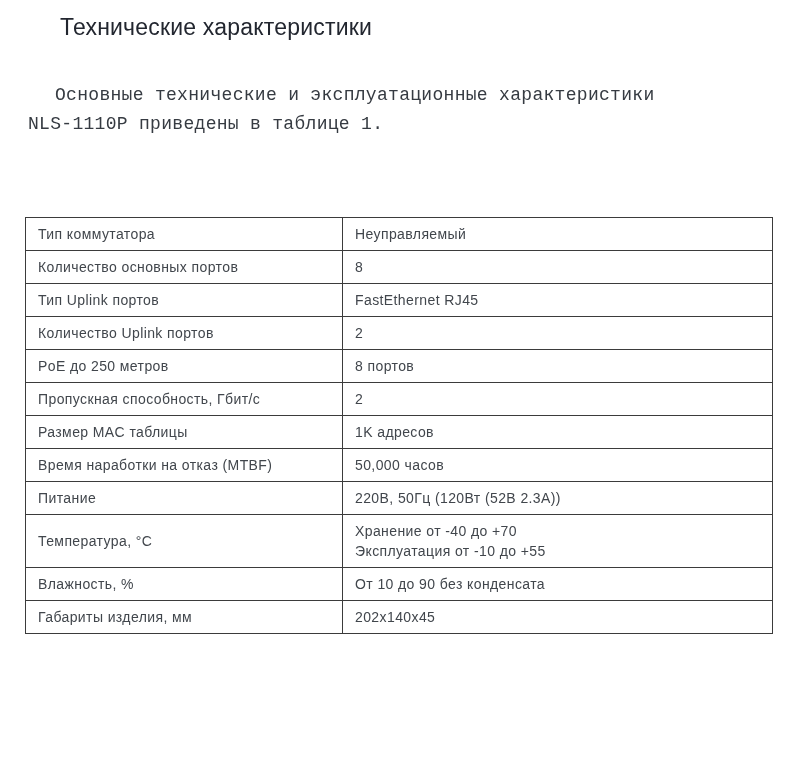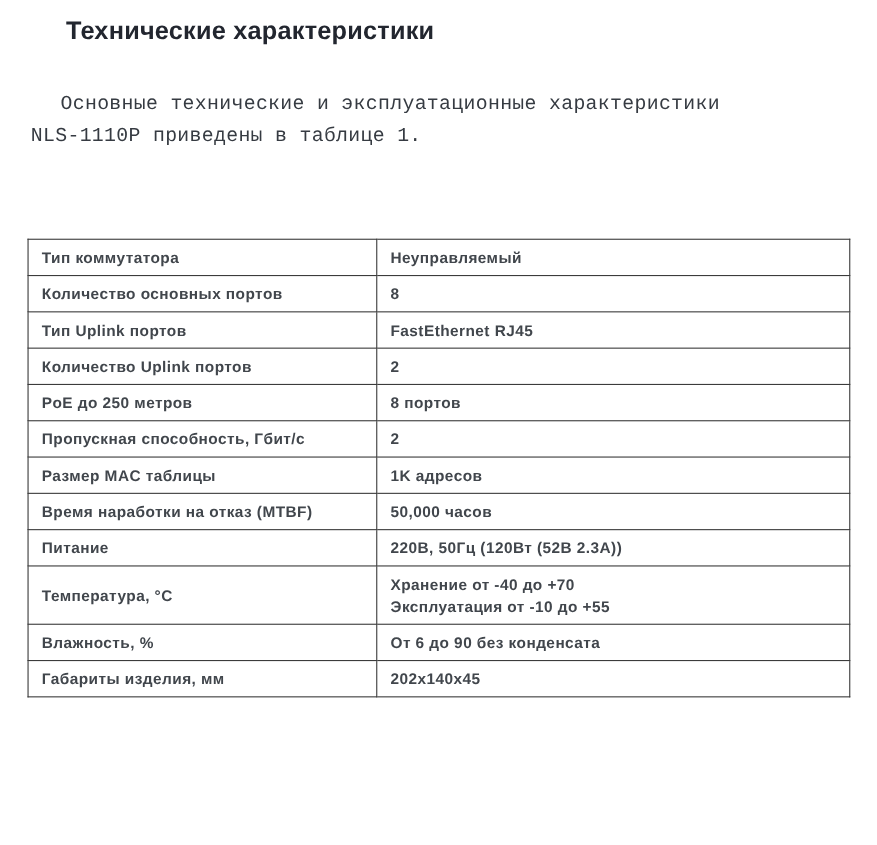--- a/index.html
+++ b/index.html
@@ -12,21 +12,21 @@
   }
   .page {
     position: relative;
     width: 797px;
     height: 768px;
     background: #ffffff;
   }
   .doc-title {
     margin: 14px 16px 0 60px;
     font-size: 23px;
-    font-weight: 700;
+    font-weight: 400;
     letter-spacing: 0.2px;
     color: #22262f;
   }
   .intro-paragraph {
     margin: 40px 130px 0 28px;
     text-indent: 27px;
     font-size: 18px;
     font-weight: 400;
     line-height: 29px;
     letter-spacing: 0.3px;
@@ -35,21 +35,21 @@
   }
   .specs-table {
     margin: 78px 0 0 25px;
     width: 747px;
     border-collapse: collapse;
     table-layout: fixed;
   }
   .specs-table td {
     border: 1px solid #3b3b3b;
     font-size: 14px;
-    font-weight: 700;
+    font-weight: 400;
     letter-spacing: 0.4px;
     line-height: 20px;
     color: #41464c;
     padding: 6px 12px;
     height: 33px;
     vertical-align: middle;
     background: #ffffff;
   }
   .specs-table td.label-cell  { width: 317px; }
   .specs-table td.value-cell  { width: 430px; white-space: pre-line; }
@@ -113,21 +113,21 @@
   </tr>
 
   <tr>
     <td class="label-cell">Температура, °C</td>
     <td class="value-cell">Хранение от -40 до +70
 Эксплуатация от -10 до +55</td>
   </tr>
 
   <tr>
     <td class="label-cell">Влажность, %</td>
-    <td class="value-cell">От 6 до 90 без конденсата</td>
+    <td class="value-cell">От 10 до 90 без конденсата</td>
   </tr>
 
 
   <tr>
     <td class="label-cell">Габариты изделия, мм</td>
     <td class="value-cell">202x140x45</td>
   </tr>
 </tbody>
   </table>
 

